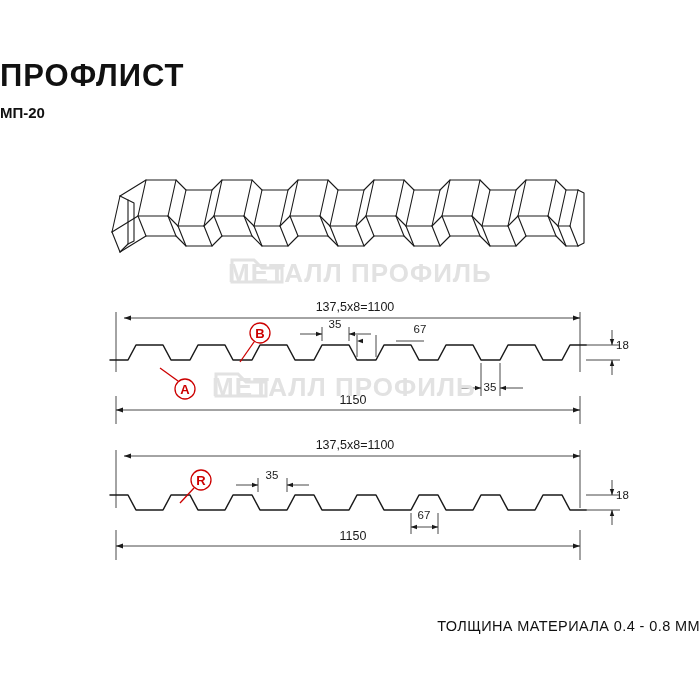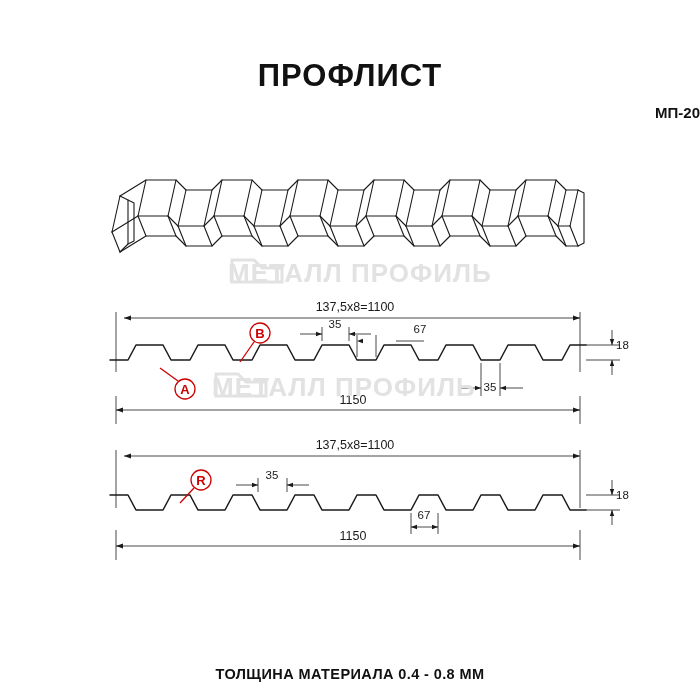--- a/index.html
+++ b/index.html
@@ -18,47 +18,45 @@
   .page {
     position: relative;
     width: 700px;
     height: 700px;
   }
   .title {
     position: absolute;
     top: 58px;
     left: 0;
     width: 700px;
-    text-align: center;
     font-size: 31px;
     font-weight: bold;
     letter-spacing: 1px;
     color: #111;
   }
   .subtitle {
     position: absolute;
     top: 104px;
     left: 0;
     width: 700px;
-    text-align: right;
+    text-align: left;
     font-size: 15px;
     font-weight: bold;
     color: #111;
   }
   .footer-note {
     position: absolute;
     top: 618px;
     left: 0;
     width: 700px;
-    text-align: center;
+    text-align: right;
     font-size: 14.5px;
-    font-weight: bold;
+    font-weight: normal;
     letter-spacing: 0.4px;
     color: #111;
-    margin-top: 48px;
   }
   svg.figure {
     position: absolute;
     left: 0;
     top: 0;
   }
   .wm {
     position: absolute;
     font-family: "Liberation Sans", sans-serif;
     font-weight: bold;

